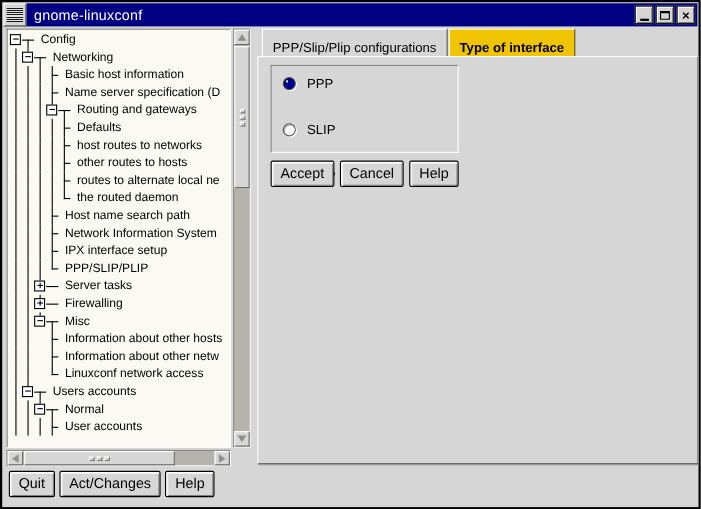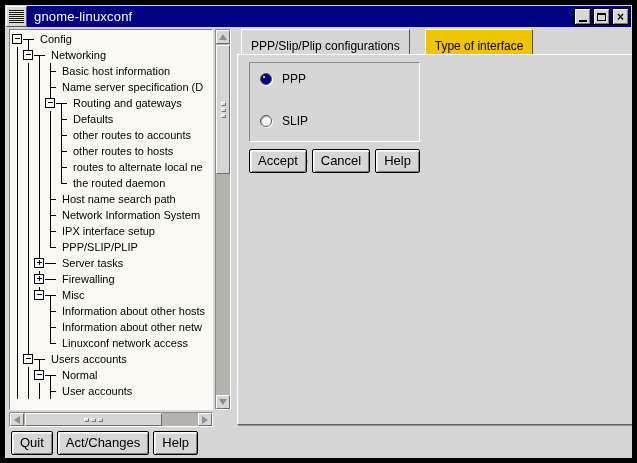--- a/index.html
+++ b/index.html
@@ -1,19 +1,19 @@
 <!DOCTYPE html>
 <html style="--color-titlebar: #000083; --color-background: #d6d6d6; --color-active_tab: #f0c400; --color-tree_background: #fafaf2; --color-radio_selected: #000090;"><head>
 <meta charset="utf-8">
 <style>
   html,body { margin:0; padding:0; background:#555; }
   * { box-sizing:border-box; }
   .window {
     position:relative; width:637px; height:463px;
-    background:#d6d6d6; border:5px solid #000000;
+    background:#d6d6d6; border:2px solid #000000;
     font-family:"Liberation Sans","DejaVu Sans",sans-serif;
     overflow:hidden;
   }
   
   .titlebar {
     position:absolute; left:1px; top:1px; right:1px; height:21px;
     background:var(--color-titlebar,#000083);
     display:flex; align-items:center;
   }
   .menu-btn {
@@ -82,21 +82,21 @@
   .hthumb { position:absolute; left:15px; top:0; width:137px; height:13px; background:#d6d6d6;
     border:1px solid; border-color:#fff #6e6e68 #6e6e68 #fff;
     display:flex; align-items:center; justify-content:center; gap:2px; }
   .grip { width:5px; height:4px; background:#d6d6d6;
     border:1px solid; border-color:#fff #77776f #77776f #fff; }
   
   .notebook { position:absolute; left:232px; top:24px; width:401px; height:396px; }
   .tabs { position:absolute; left:4px; top:0; height:25px; display:flex; }
   .tab { height:25px; display:flex; align-items:center; padding:16px 9px; font-size:12px;
     background:#d6d6d6; border:1px solid; border-color:#fff #55554f transparent #fff;text-align:center; }
-  .tab + .tab { margin-left:15px; }
+  .tab + .tab { margin-left:1px;font-weight:bold; }
   .tab.active { background:var(--color-active_tab,#f0c400); }
   .nbody { position:absolute; left:0; top:25px; right:0; bottom:0; background:#d6d6d6;
     border:1px solid; border-color:#fff #62625c #62625c #fff;
     box-shadow:1px 1px 0 #9a9a94; }
   .radio-frame { position:absolute; left:11px; top:7px; width:171px; height:80px;
     border:1px solid; border-color:#8a8a84 #fff #fff #8a8a84;
     padding:9px 0 0 10px; display:flex; flex-direction:column; gap:29px; }
   .radio { display:flex; align-items:center; gap:10px; height:13px; }
   .rdot { width:12px; height:12px; border-radius:50%; background:#fff; flex:none;
     border:1px solid #55554f;
@@ -181,21 +181,21 @@
           <span class="c c-v"></span>
           <span class="c c-t"></span>
           <span class="tlabel">Defaults</span>
         </div>
         <div class="trow">
           <span class="c c-v"></span>
           <span class="c c-v"></span>
           <span class="c c-v"></span>
           <span class="c c-v"></span>
           <span class="c c-t"></span>
-          <span class="tlabel">other routes to accounts</span>
+          <span class="tlabel">host routes to networks</span>
         </div>
         <div class="trow">
           <span class="c c-v"></span>
           <span class="c c-v"></span>
           <span class="c c-v"></span>
           <span class="c c-v"></span>
           <span class="c c-t"></span>
           <span class="tlabel">other routes to hosts</span>
         </div>
         <div class="trow">

